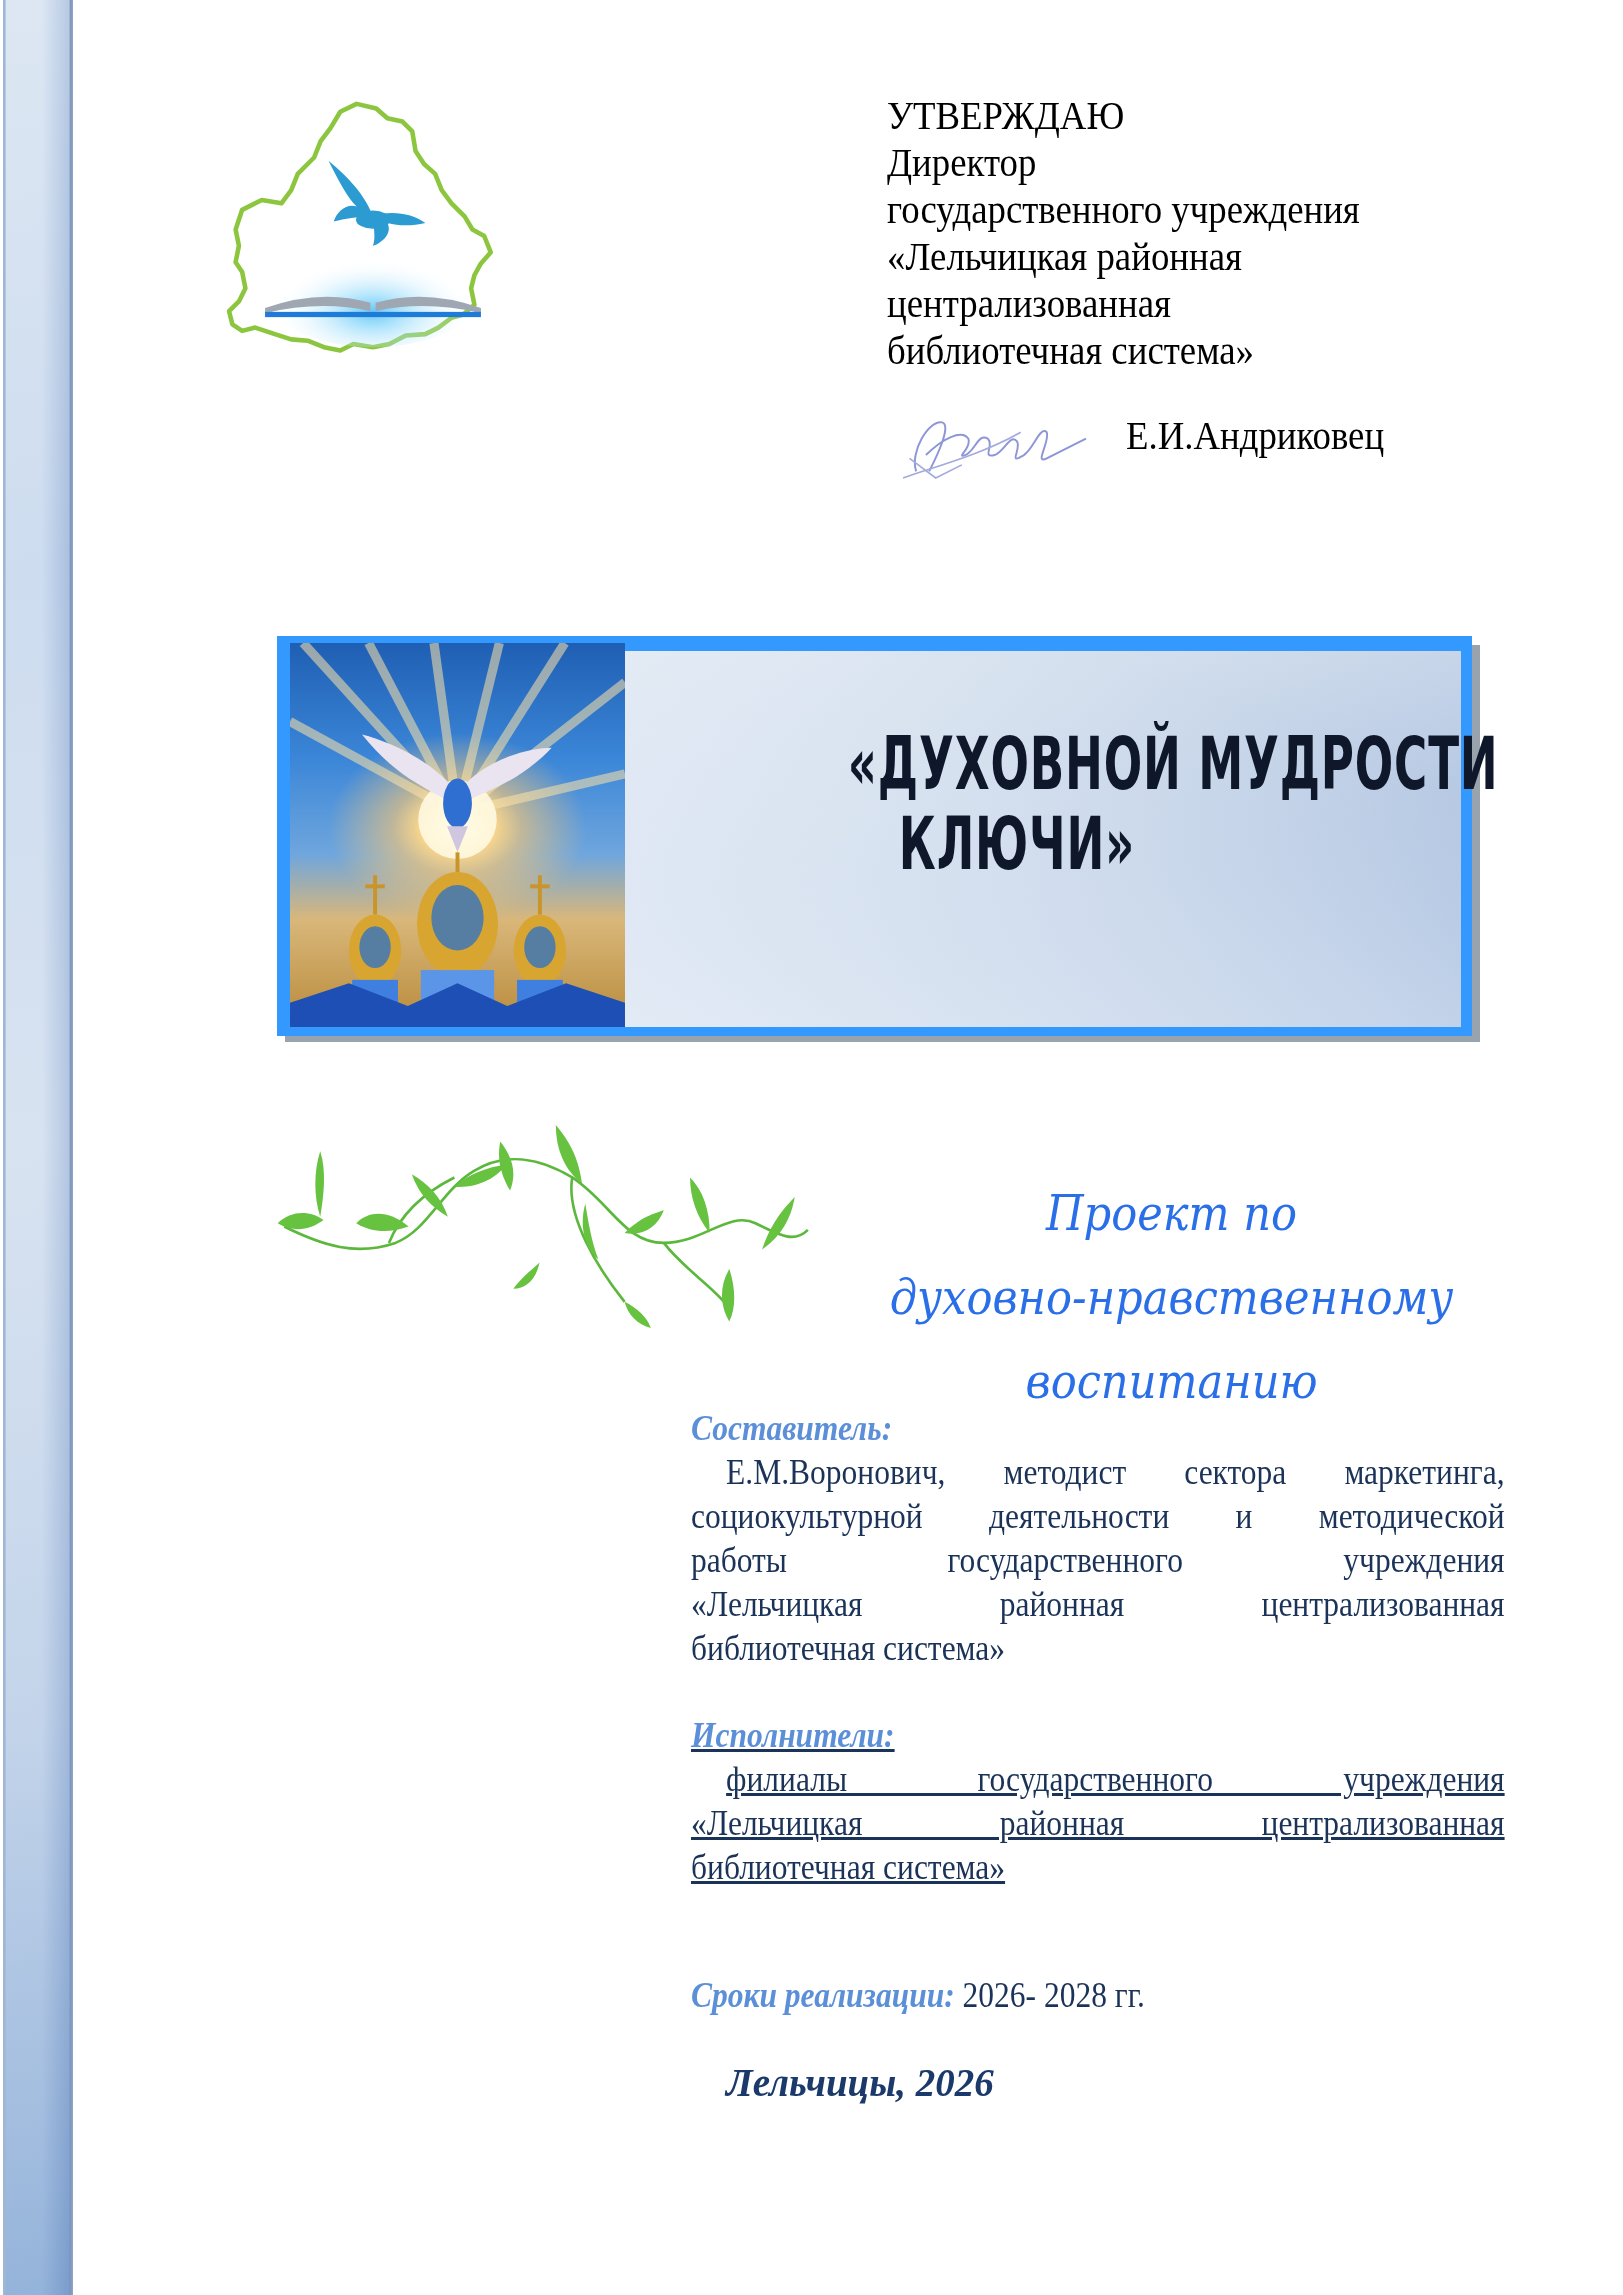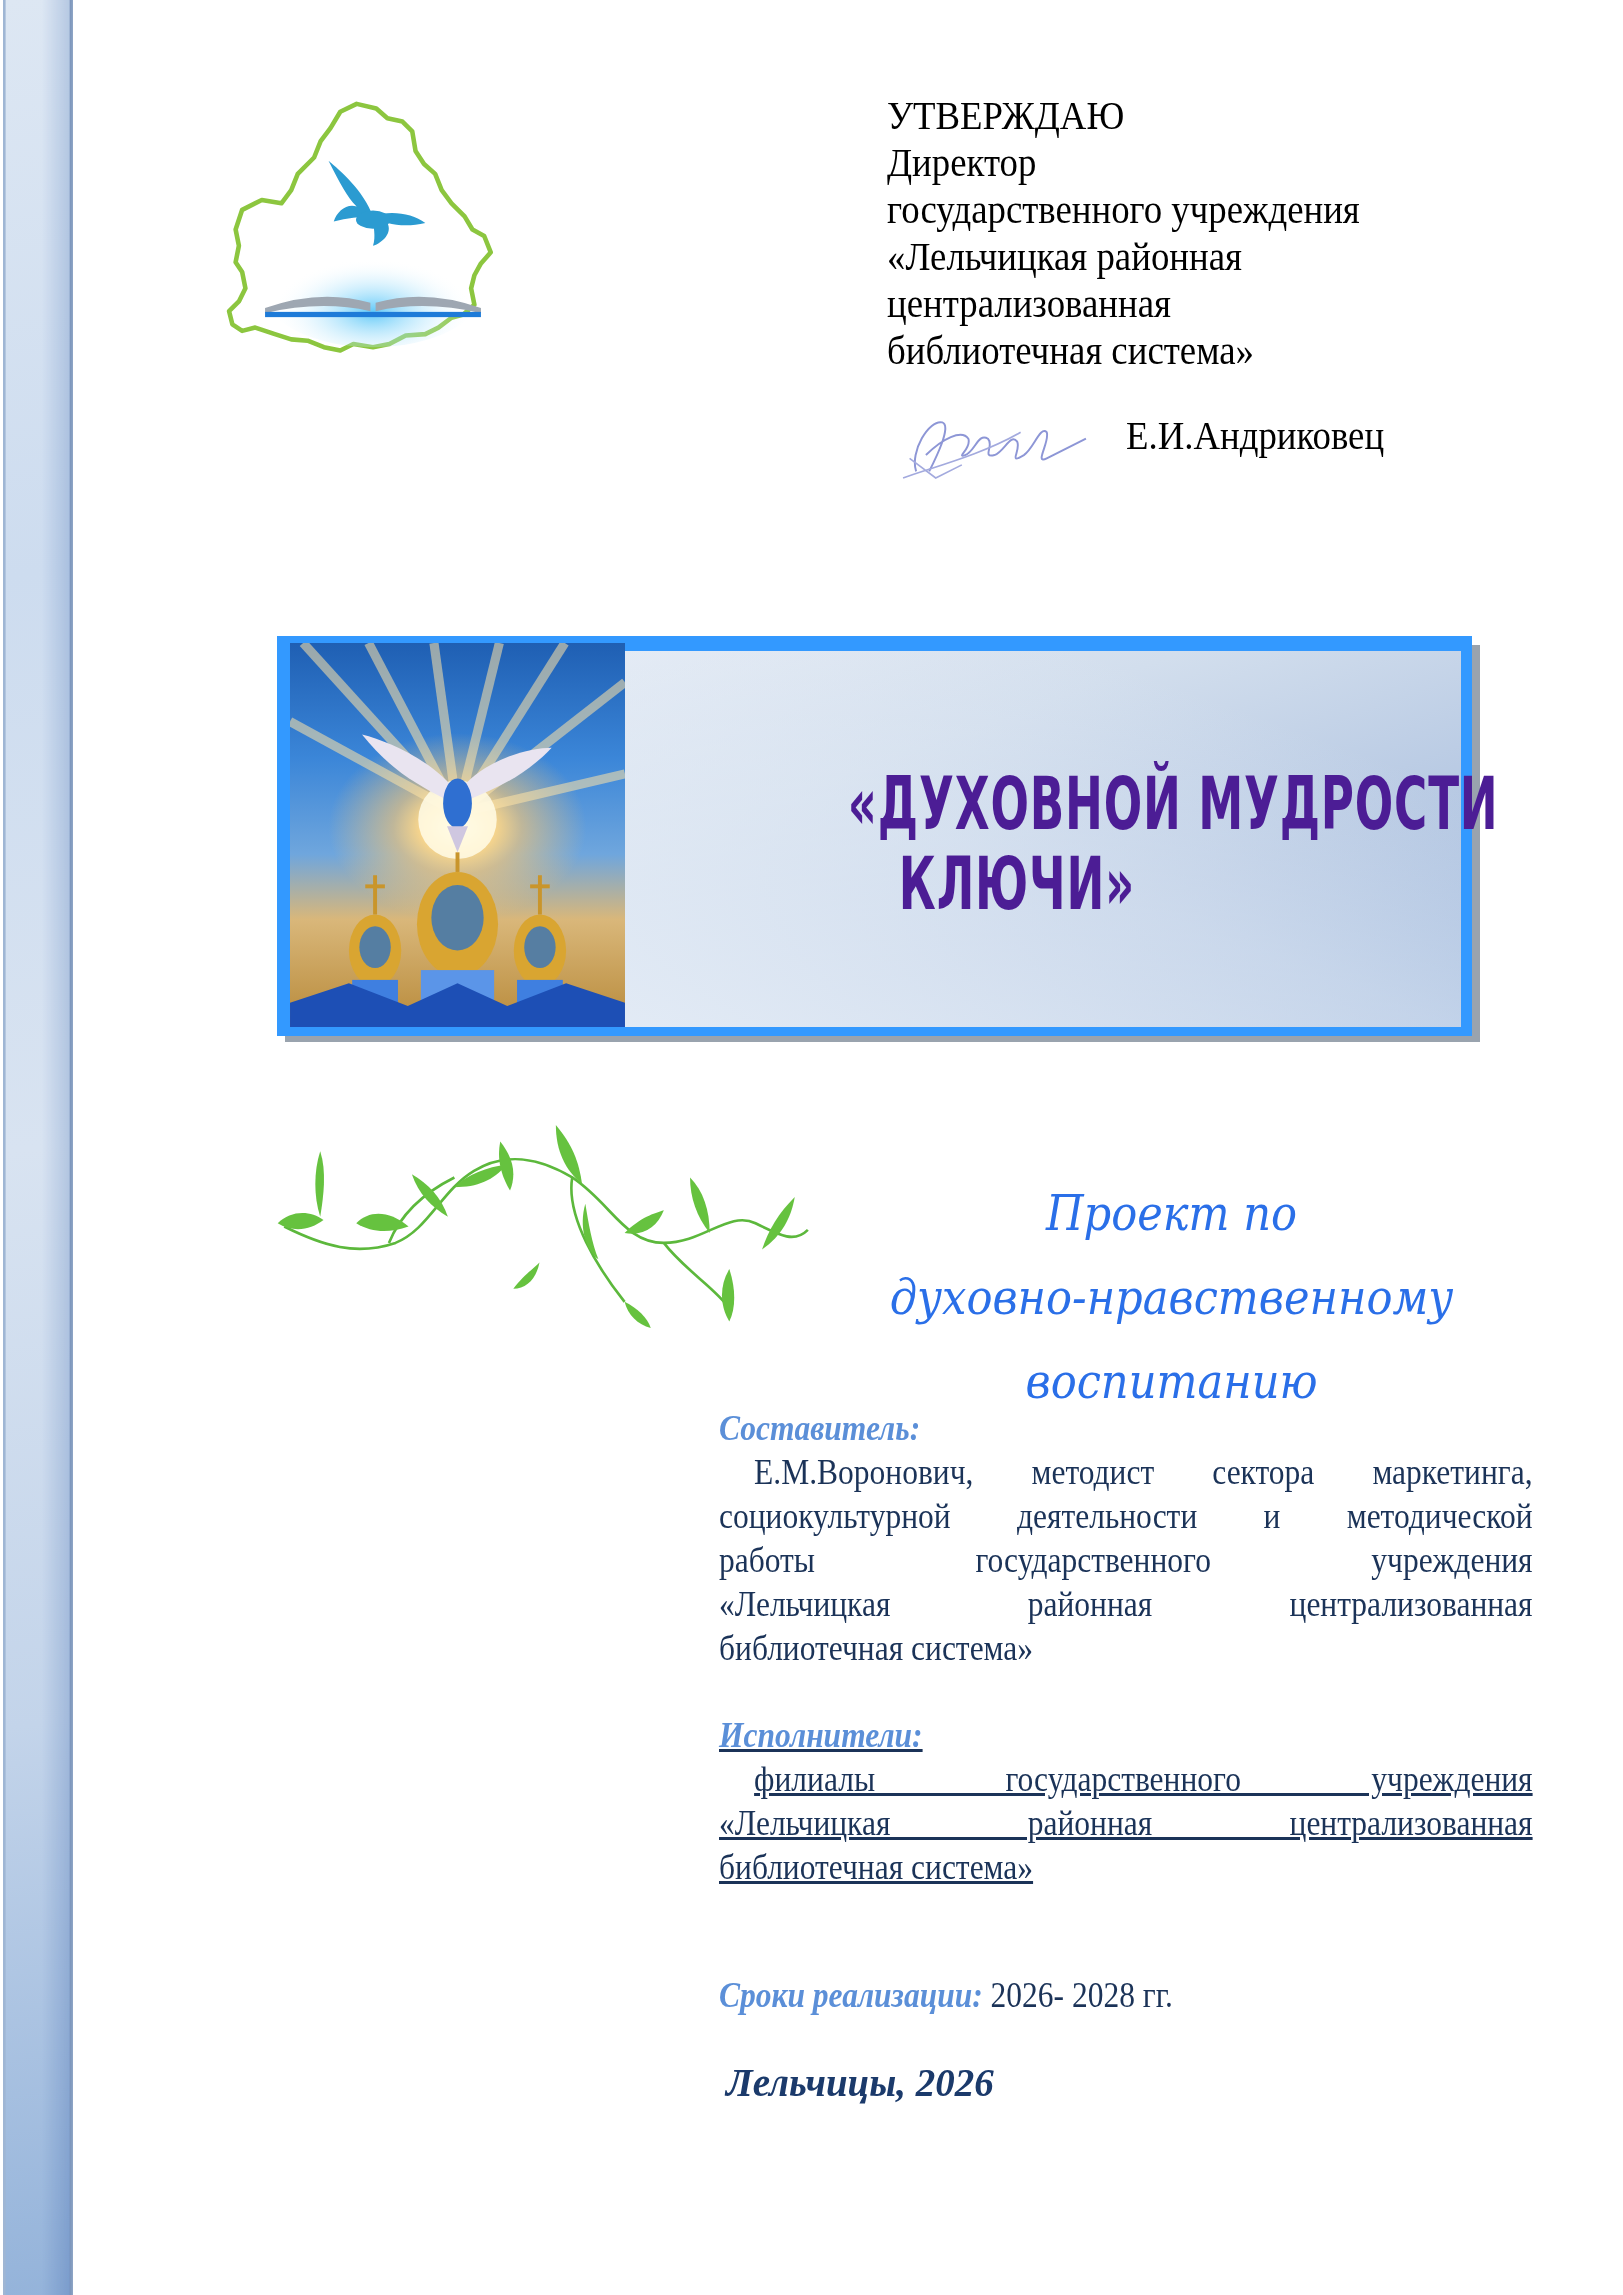--- a/index.html
+++ b/index.html
@@ -54,22 +54,22 @@
   }
   .banner-panel {
     left: 625px; top: 651px; width: 836px; height: 376px;
     background: linear-gradient(160deg, #e3eaf4 0%, #d2deed 30%, #b7c9e3 65%, #9fb8dc 100%);
   }
   .banner-panel::after {
     content: ""; position: absolute; inset: 0;
     background: linear-gradient(20deg, rgba(228,236,246,0.95) 0%, rgba(228,236,246,0.5) 45%, rgba(228,236,246,0) 80%);
   }
   .title {
-    left: 625px; top: 764px; width: 836px;
-    text-align: center; color: #4c1d95;
+    left: 625px; top: 724px; width: 836px;
+    text-align: center; color: #0f172a;
     font-family: "DejaVu Sans", sans-serif; font-weight: bold;
     font-size: 73px; line-height: 80px;
     letter-spacing: 1.3px;
     z-index: 2;
   }
   .title .line1 { display: block; transform: scaleX(0.62); transform-origin: center; white-space: nowrap; margin-left: 79px; }
   .title .line2 { display: block; transform: scaleX(0.62); transform-origin: center; white-space: nowrap; margin-left: -52px; }
 
   
   .vine { left: 258px; top: 1112px; width: 563px; height: 216px; }
@@ -77,21 +77,21 @@
   
   .subtitle {
     left: 851px; top: 1171px; width: 641px;
     text-align: center; color: #2a6fe8;
     font-family: "DejaVu Serif", serif; font-style: italic;
     font-size: 48px; line-height: 84px;
   }
   .subtitle div { white-space: nowrap; transform: scaleX(0.9); }
 
   
-  .info { left: 691px; width: 814px; color: #1b3358; font-size: 35px; line-height: 44px; margin-left: 28px; }
+  .info { left: 691px; width: 814px; color: #1b3358; font-size: 35px; line-height: 44px; }
   .info .label { color: #5b8fd8; font-style: italic; font-weight: bold; display: block; }
   .info .label-inline { color: #5b8fd8; font-style: italic; font-weight: bold; }
   .info .justline { text-align: justify; text-align-last: justify; display: block; white-space: nowrap; }
   .cond { transform: scaleX(0.9); transform-origin: left top; width: 904px; }
 
   .place {
     left: 726px; top: 2060px; color: #1b3a6b;
     font-size: 39px; font-style: italic; font-weight: bold; white-space: nowrap;
   }
 </style>

